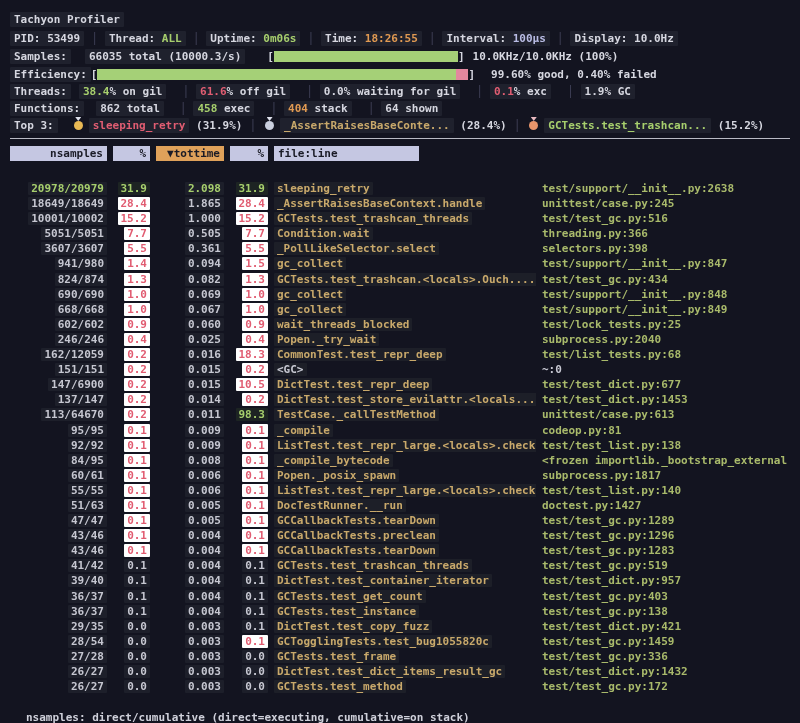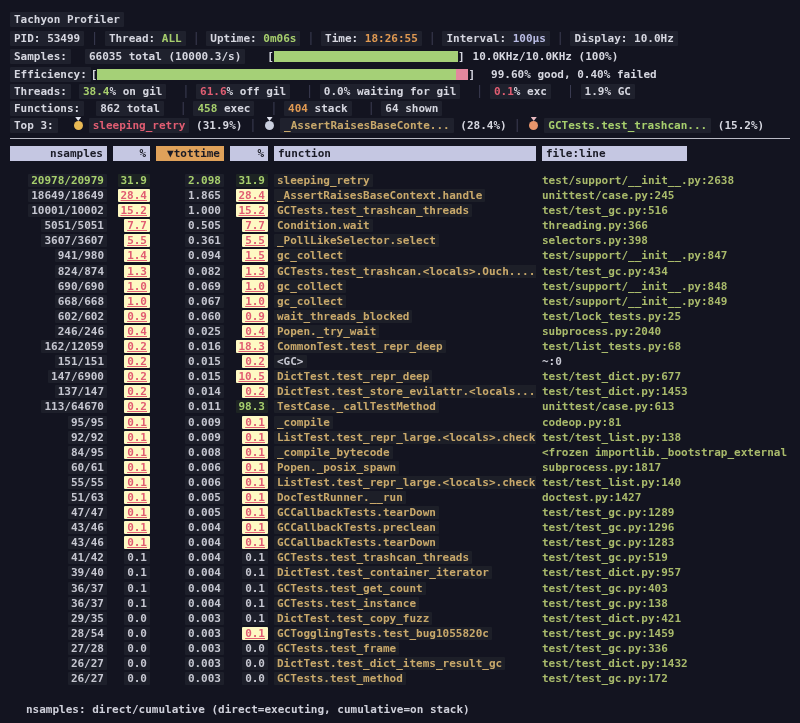--- a/index.html
+++ b/index.html
@@ -30,31 +30,31 @@
   .medal::before{content:"";position:absolute;left:1.5px;top:-4px;width:6px;height:4px;background:#dfe1ec;clip-path:polygon(0 0,100% 0,50% 100%);}
   .medal-gold{background:#e9b954}
   .medal-silver{background:#c9cedd}
   .medal-bronze{background:#e8956b}
   .medal-bronze::before{background:#e8b9c0}
 
   .rule{border:0;border-top:1px solid #b9bac4;margin:4px 0 6px 0;}
 
   
   .grid-row{display:grid;grid-template-columns:97px 37px 68px 38px 262px 1fr;column-gap:6px;align-items:center;}
-  .thead{height:16px;margin-bottom:12px;color:#1a1b26;}
+  .thead{height:16px;margin-bottom:20px;color:#1a1b26;}
   .thead .hcell{background:#c5c7e2;padding:1px 4px;box-sizing:border-box;}
   .thead .hcell.sorted{background:#dfa15a;}
   .thead .num{text-align:right;}
   .thead .hfile{background:none;padding:0;}
   .thead .hfile span{background:#c5c7e2;display:inline-block;width:145px;padding:1px 4px;box-sizing:border-box;}
   .trow{height:15.1px;line-height:15.1px;white-space:pre;}
   .trow .cell{display:block;overflow:hidden;}
   .trow .num{text-align:right;}
   .trow .val{background:#1d1f2a;padding:0 3px;border-radius:1px;color:#c6c7d1;}
-  .trow .red .val{color:#e15d72;background:#fef9c3;text-decoration:underline;}
+  .trow .red .val{color:#e15d72;background:#ffffff;}
   .trow .dimv .val{color:#c6c7d1;}
   .trow .greenv .val{color:#a7cf6d;background:#1d2423;}
   .trow .fn .val{color:#c9a96b;background:#1d1f28;}
   .trow .fl .val{color:#a9ba6b;background:none;padding:0;}
   .trow .plainfn .val{color:#c6c7d1;}
   .trow .plainfl .val{color:#c6c7d1;}
   .trow.hl .val{color:#a7cf6d;}
   .trow.hl .fn .val{color:#c9a96b;}
   .trow.hl .fl .val{color:#a9ba6b;}
 
@@ -135,21 +135,20 @@
     <span><span class="medal medal-bronze"></span><span class="chip green">GCTests.test_trashcan...</span> <span>(15.2%)</span></span>
   </div>
 
   <hr class="rule">
 
   <div class="grid-row thead">
     <span class="hcell num">nsamples</span>
     <span class="hcell num">%</span>
     <span class="hcell num sorted">▼tottime</span>
     <span class="hcell num">%</span>
-    <span class="hcell">function</span>
     <span class="hfile"><span>file:line</span></span>
   </div>
 
   <div id="table-body">
       <div class="grid-row trow hl"><span class="cell num ns"><span class="val">20978/20979</span></span><span class="cell num greenv"><span class="val">31.9</span></span><span class="cell num tt"><span class="val">2.098</span></span><span class="cell num greenv"><span class="val">31.9</span></span><span class="cell fn"><span class="val">sleeping_retry</span></span><span class="cell fl"><span class="val">test/support/__init__.py:2638</span></span></div>
       <div class="grid-row trow"><span class="cell num ns"><span class="val">18649/18649</span></span><span class="cell num red"><span class="val">28.4</span></span><span class="cell num tt"><span class="val">1.865</span></span><span class="cell num red"><span class="val">28.4</span></span><span class="cell fn"><span class="val">_AssertRaisesBaseContext.handle</span></span><span class="cell fl"><span class="val">unittest/case.py:245</span></span></div>
       <div class="grid-row trow"><span class="cell num ns"><span class="val">10001/10002</span></span><span class="cell num red"><span class="val">15.2</span></span><span class="cell num tt"><span class="val">1.000</span></span><span class="cell num red"><span class="val">15.2</span></span><span class="cell fn"><span class="val">GCTests.test_trashcan_threads</span></span><span class="cell fl"><span class="val">test/test_gc.py:516</span></span></div>
       <div class="grid-row trow"><span class="cell num ns"><span class="val">5051/5051</span></span><span class="cell num red"><span class="val">7.7</span></span><span class="cell num tt"><span class="val">0.505</span></span><span class="cell num red"><span class="val">7.7</span></span><span class="cell fn"><span class="val">Condition.wait</span></span><span class="cell fl"><span class="val">threading.py:366</span></span></div>
       <div class="grid-row trow"><span class="cell num ns"><span class="val">3607/3607</span></span><span class="cell num red"><span class="val">5.5</span></span><span class="cell num tt"><span class="val">0.361</span></span><span class="cell num red"><span class="val">5.5</span></span><span class="cell fn"><span class="val">_PollLikeSelector.select</span></span><span class="cell fl"><span class="val">selectors.py:398</span></span></div>
       <div class="grid-row trow"><span class="cell num ns"><span class="val">941/980</span></span><span class="cell num red"><span class="val">1.4</span></span><span class="cell num tt"><span class="val">0.094</span></span><span class="cell num red"><span class="val">1.5</span></span><span class="cell fn"><span class="val">gc_collect</span></span><span class="cell fl"><span class="val">test/support/__init__.py:847</span></span></div>

